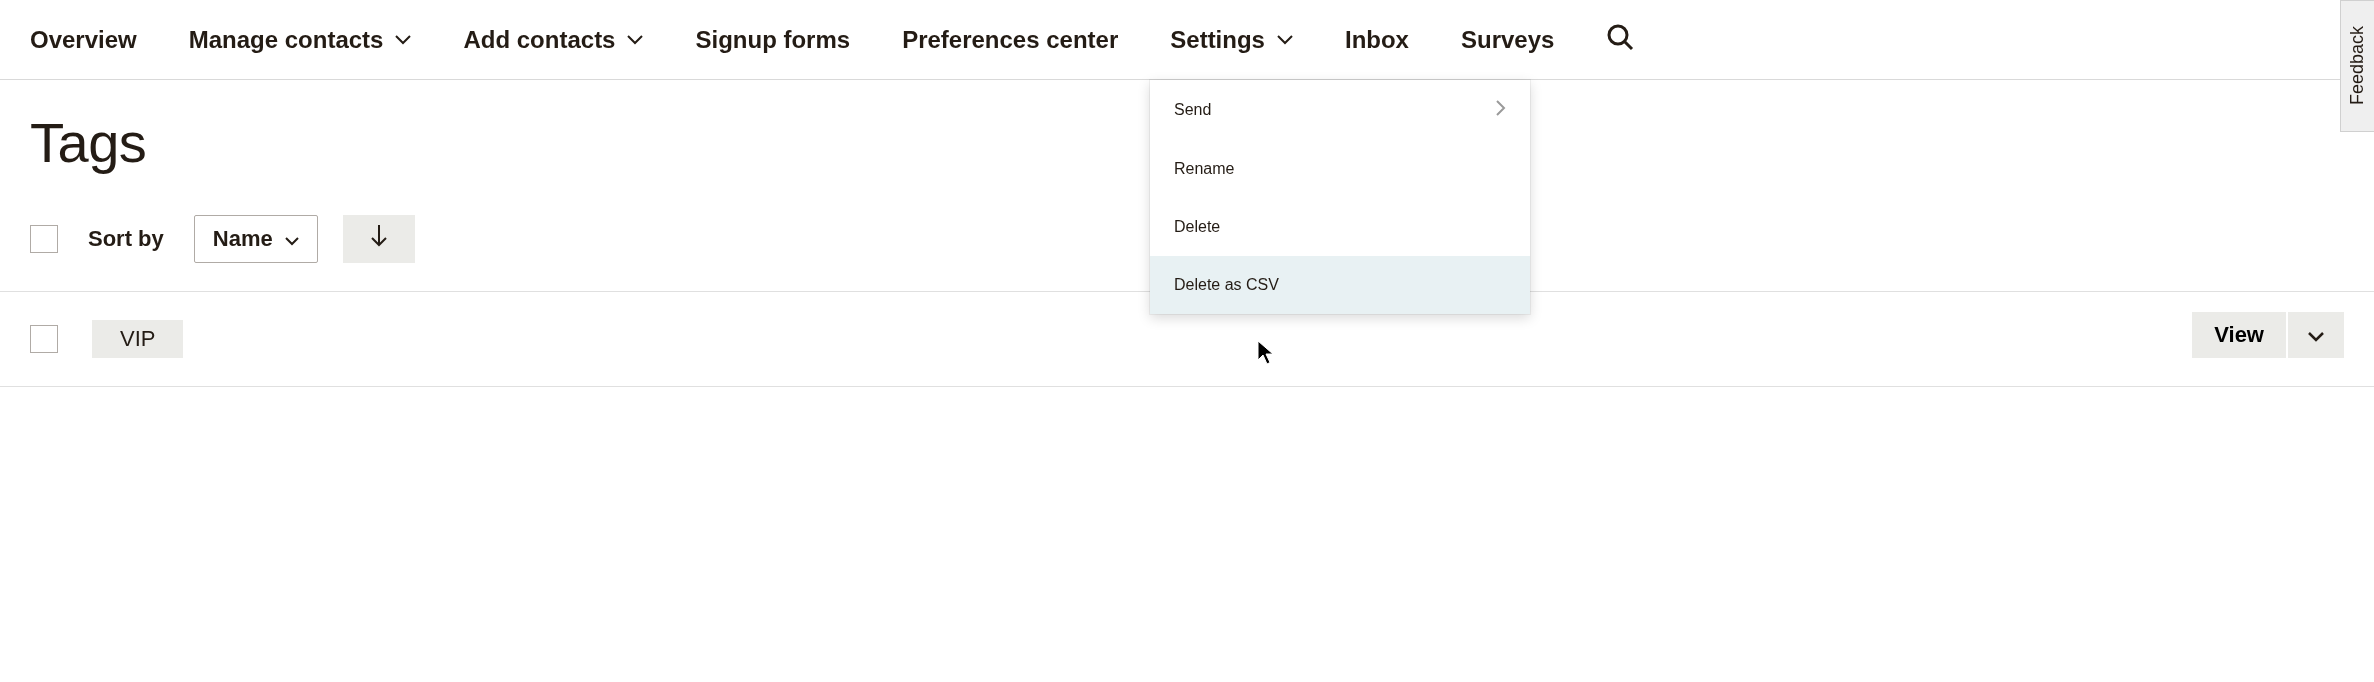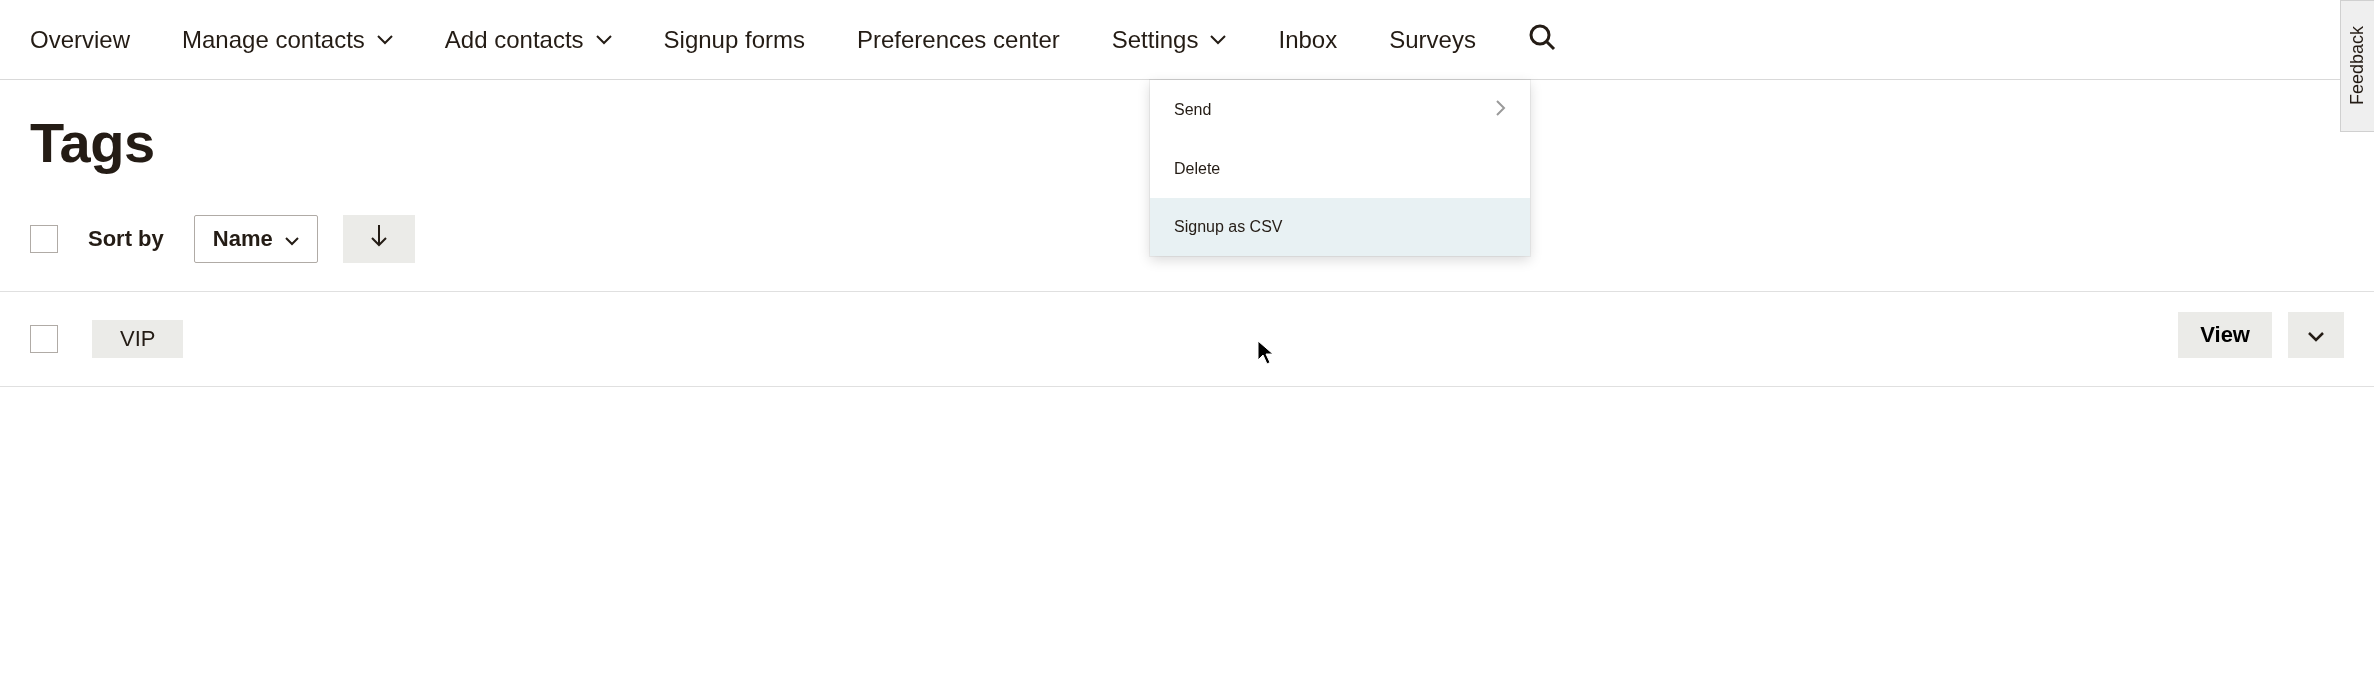--- a/index.html
+++ b/index.html
@@ -20,41 +20,41 @@
     align-items: center;
     border-bottom: 1px solid #d9d9d9;
     height: 80px;
     padding: 0 30px;
     gap: 52px;
   }
   .nav-item {
     display: inline-flex;
     align-items: center;
     gap: 12px;
-    font-weight: 400;
+    font-weight: 700;
     font-size: 24px;
     cursor: pointer;
     color: #241c15;
   }
   .chev {
     display: inline-block;
   }
   .chev svg { display: block; }
 
   .search-btn {
     display: flex;
     align-items: center;
     justify-content: center;
     cursor: pointer;
   }
 
   
   .page-title {
     font-size: 56px;
-    font-weight: 700;
+    font-weight: 400;
     padding: 30px 30px 40px 30px;
     letter-spacing: -0.5px;
     color: #241c15;
   }
 
   
   .toolbar {
     display: flex;
     align-items: center;
     padding: 0 30px 28px 30px;
@@ -118,21 +118,21 @@
     margin-left: 68px;
     font-size: 22px;
     color: #241c15;
   }
 
   .row-actions {
     position: absolute;
     right: 30px;
     top: 20px;
     display: flex;
-    gap: 16px;
+    gap: 2px;
   }
   .view-btn {
     background: #ebebe8;
     padding: 10px 22px;
     font-size: 22px;
     font-weight: 600;
     cursor: pointer;
     border: none;
   }
   .more-btn {
@@ -295,24 +295,27 @@
 <div class="dropdown-menu">
   <div class="menu-item">
     <span>Send</span>
     <span>
       <svg width="10" height="16" viewBox="0 0 10 16">
           <path d="M1 1l7 7-7 7" stroke="#9a9a9a" stroke-width="2" fill="none"></path>
         </svg>
     </span>
   </div>
   <div class="menu-item">
+    <span>Rename</span>
+  </div>
+  <div class="menu-item">
     <span>Delete</span>
   </div>
   <div class="menu-item highlighted">
-    <span>Signup as CSV</span>
+    <span>Delete as CSV</span>
   </div>
 </div>
 
 <div class="feedback-tab">
   <span>Feedback</span>
 </div>
 
 <div class="cursor">
   <svg width="18" height="26" viewBox="0 0 18 26">
     <path d="M1 1 L1 20 L6 15 L10 24 L13 22.5 L9 14 L16 14 Z" fill="#000" stroke="#fff" stroke-width="1"></path>

